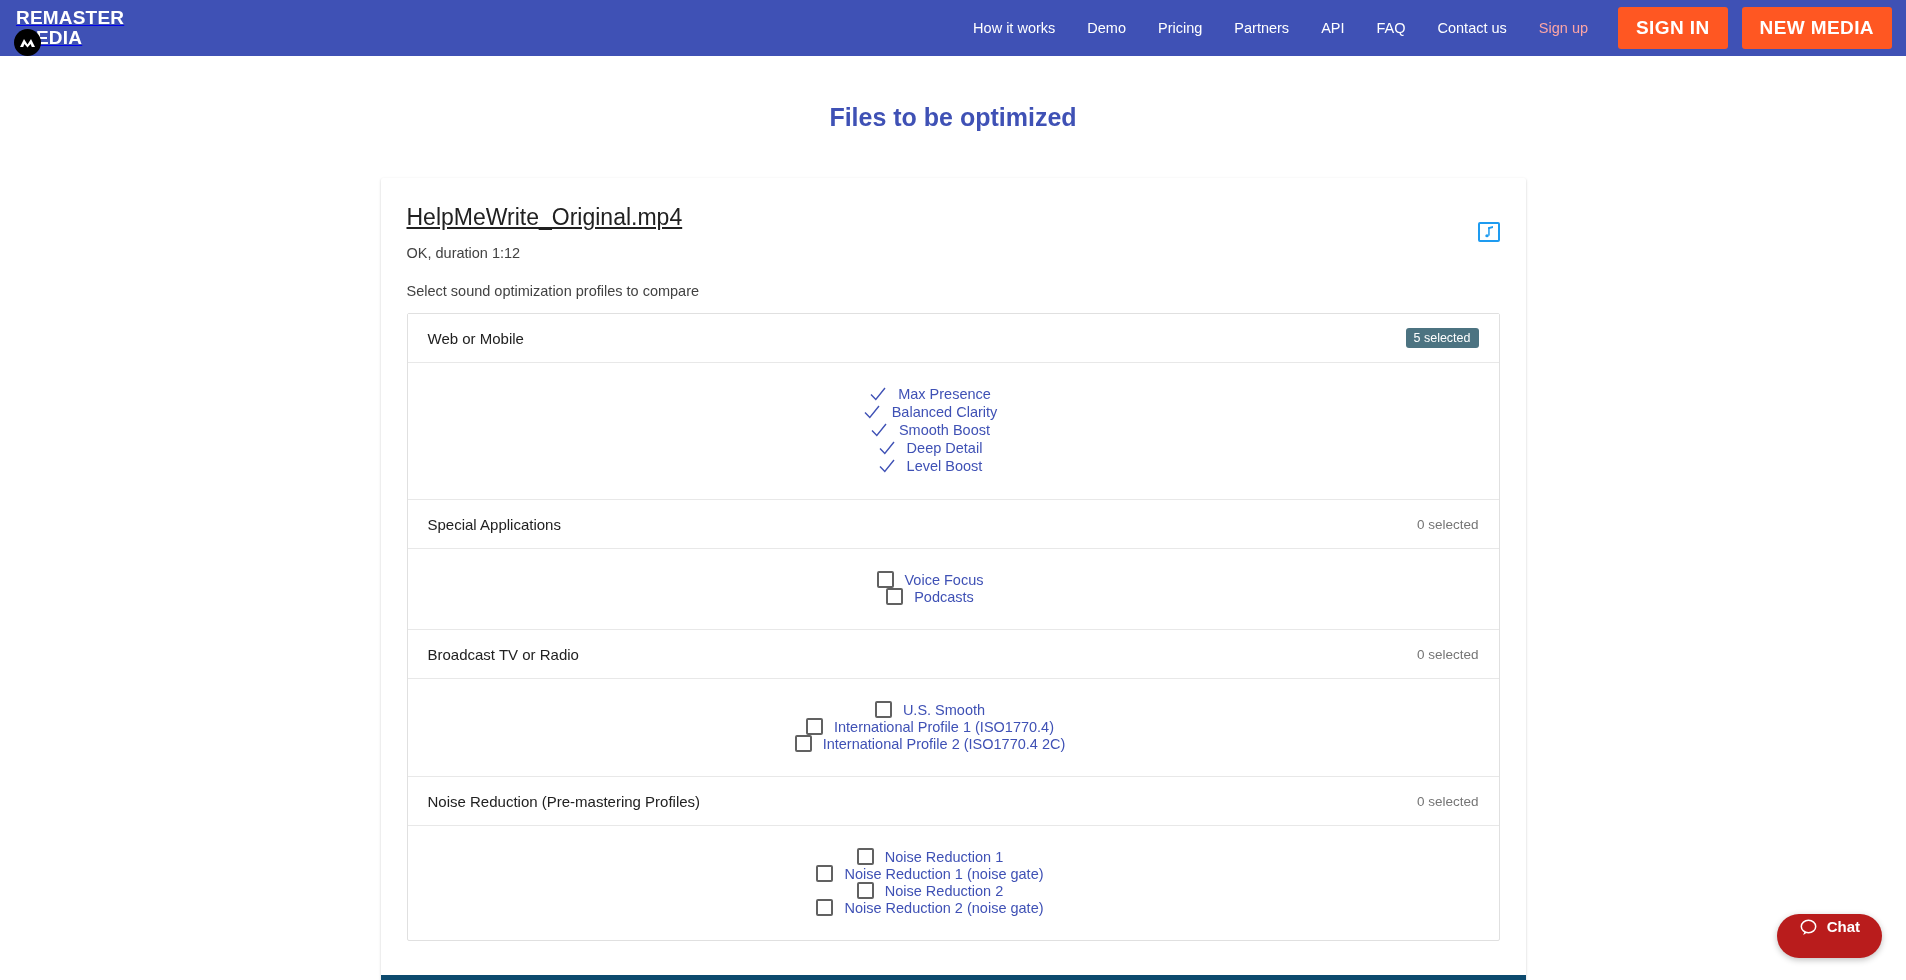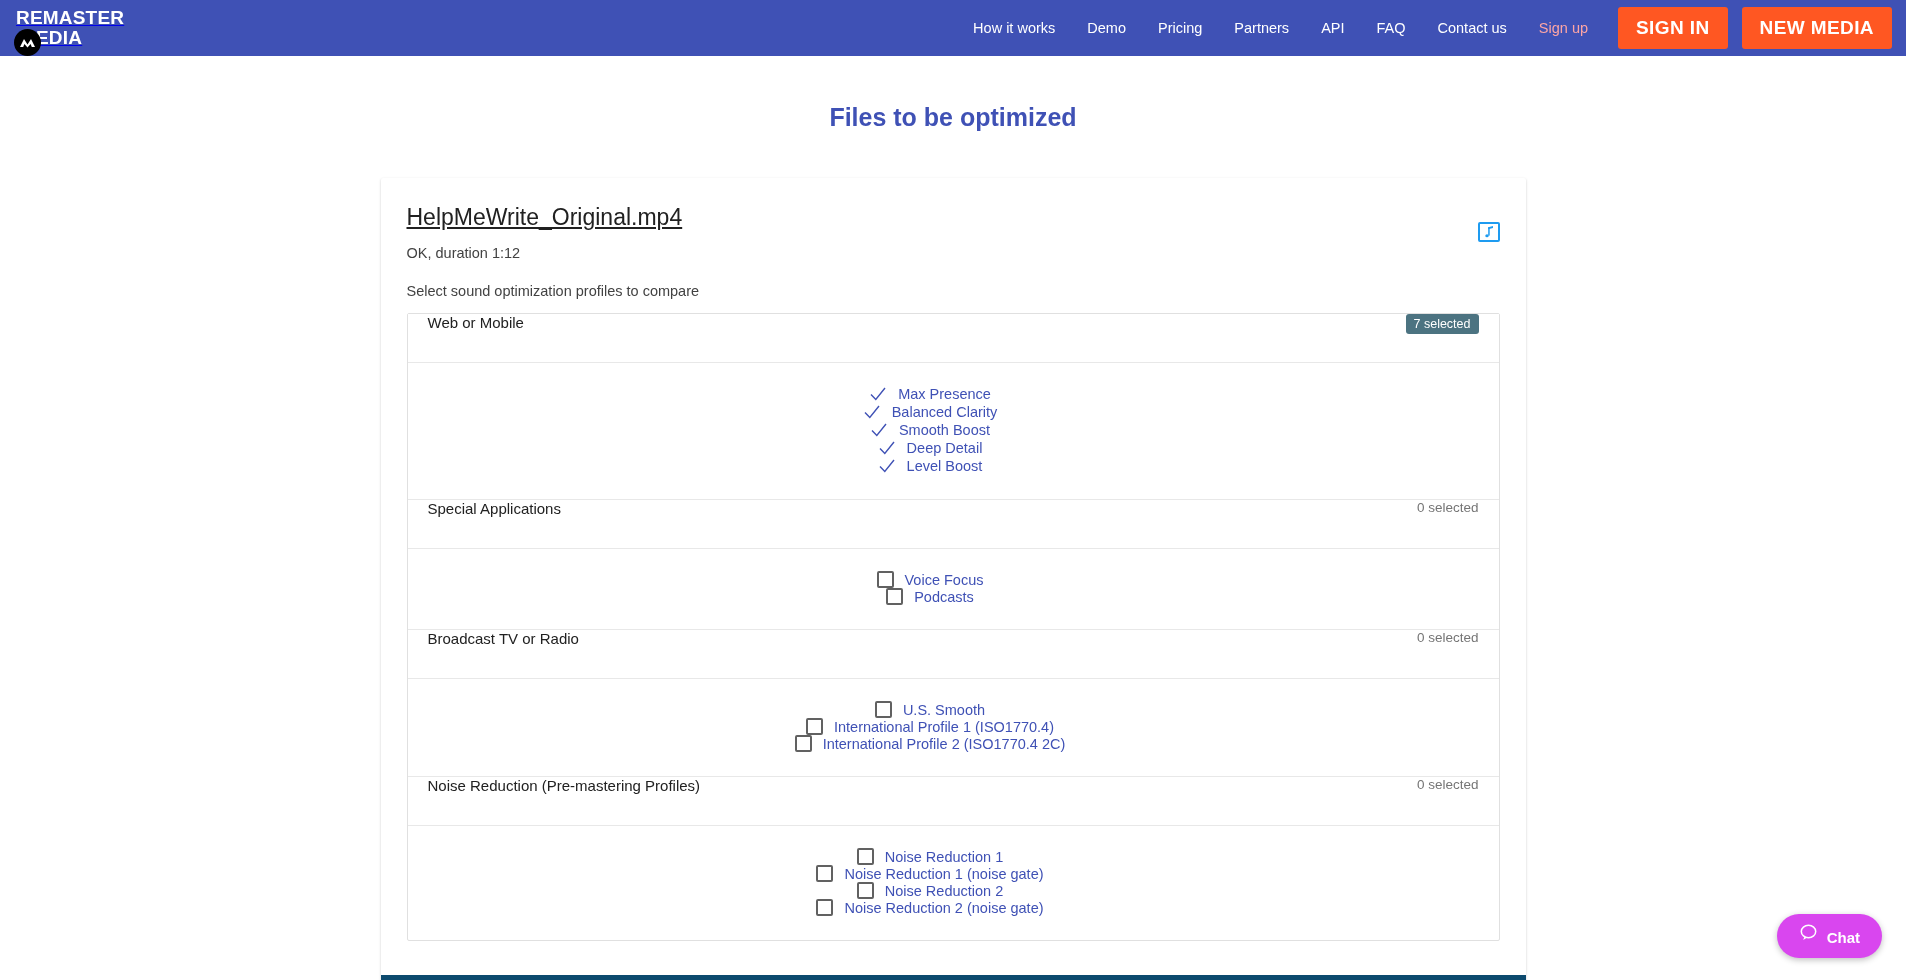--- a/index.html
+++ b/index.html
@@ -122,21 +122,21 @@
     justify-content: center;
   }
 
   
   .groups {
     border: 1px solid #e0e0e0;
     border-radius: 2px;
   }
   .group-header {
     display: flex;
-    align-items: flex-start;
+    align-items: center;
     justify-content: space-between;
     height: 48px;
     padding: 0 20px;
     background: #ffffff;
     cursor: pointer;
   }
   .group-header + .group-options { border-top: 1px solid #e8e8e8; flex-direction: column; }
   .group-title {
     font-size: 15px;
     color: #212121;
@@ -198,27 +198,27 @@
     border: none;
     padding: 0;
     cursor: pointer;
     font-family: "Liberation Sans", sans-serif;
   }
 
   
   .chat-widget {
     position: fixed;
     right: 24px; bottom: 22px;
-    background: #d946ef;
+    background: #b91c1c;
     color: #ffffff;
     border-radius: 24px;
     height: 44px;
     display: flex;
-    align-items: flex-end;
-    padding: 12px 22px;
+    align-items: flex-start;
+    padding: 4px 22px;
     cursor: pointer;
     box-shadow: 0 2px 6px rgba(0,0,0,0.25);
   }
   .chat-label {
     font-size: 15px;
     font-weight: bold;
     margin-left: 9px;
   }
 </style>
 </head>
@@ -265,21 +265,21 @@
     </div>
 
     <h2 class="file-name">HelpMeWrite_Original.mp4</h2>
     <div class="file-meta">OK, duration 1:12</div>
     <div class="file-hint">Select sound optimization profiles to compare</div>
 
     <div class="groups">
 
       <div class="group-header">
         <span class="group-title">Web or Mobile</span>
-        <span class="group-count badge">7 selected</span>
+        <span class="group-count badge">5 selected</span>
       </div>
       <div class="group-options">
         <div class="option">
           <svg class="tick" viewBox="0 0 18 18">
               <path d="M2 9.5 L6.8 14.5 L16 3" fill="none" stroke="#3f51b5" stroke-width="1.4"></path>
             </svg>
           <span class="option-label">Max Presence</span>
         </div>
         <div class="option">
           <svg class="tick" viewBox="0 0 18 18">

